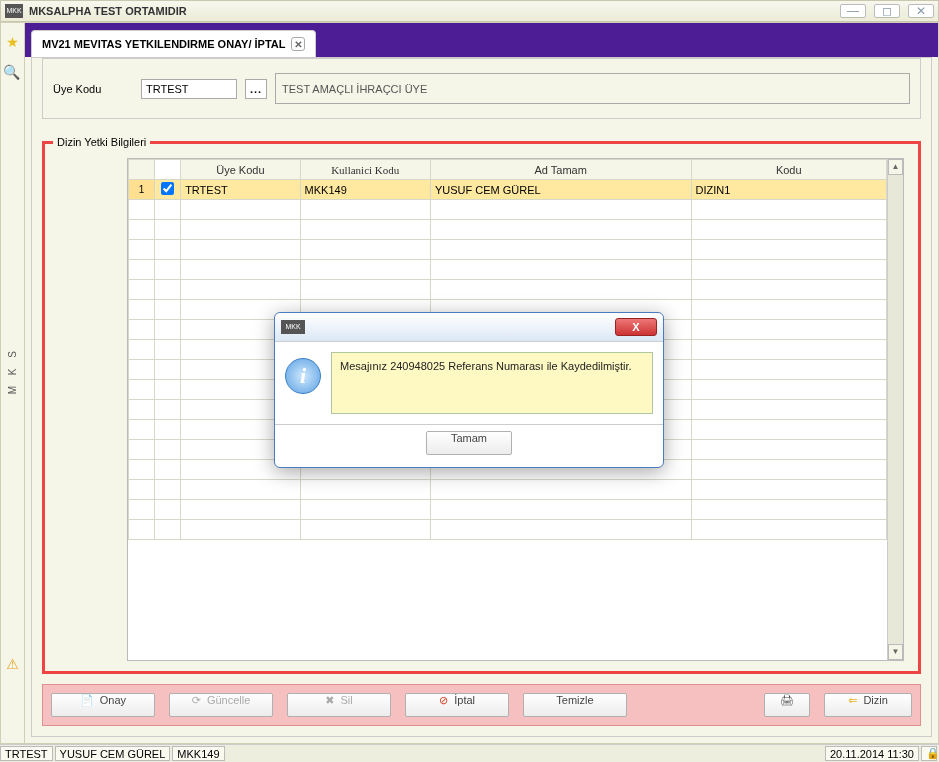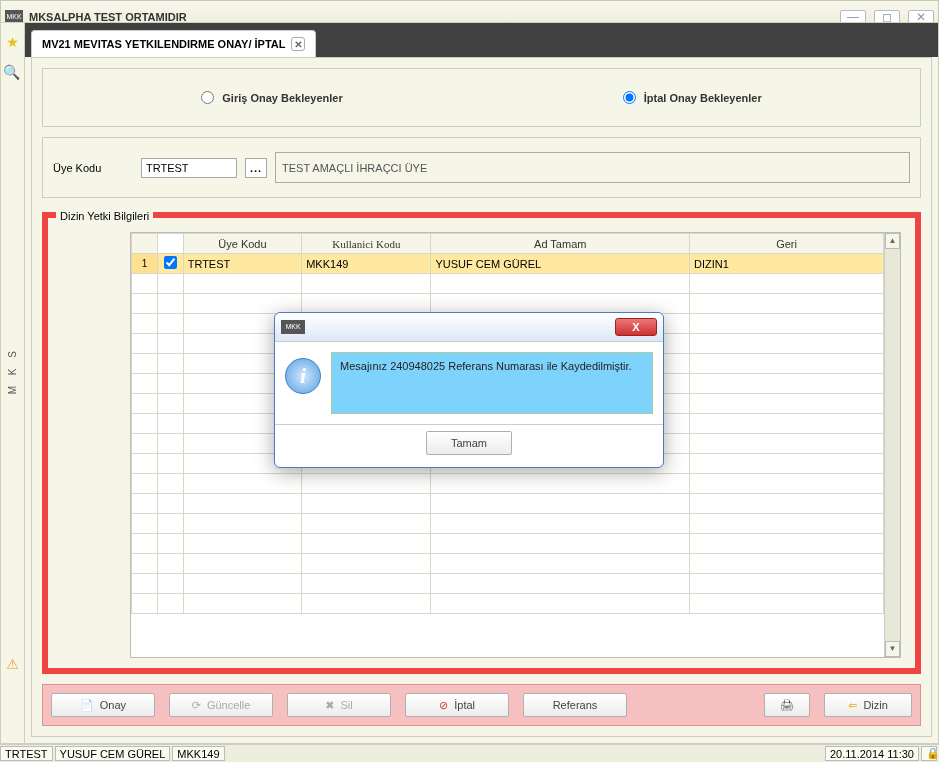--- a/index.html
+++ b/index.html
@@ -1,54 +1,54 @@
 <!DOCTYPE html>
 <html><head>
 <meta charset="utf-8">
 <style>
 * { box-sizing: border-box; margin: 0; padding: 0; font-family: Tahoma, Arial, sans-serif; font-size: 11px; }
 body { background: #f5f5e8; width: 939px; height: 762px; overflow: hidden; position: relative; }
 
 
-.titlebar { height: 22px; background: linear-gradient(#f7f7ed,#ececd8); border: 1px solid #c8c8b0; display: flex; align-items: center; padding: 16px 4px; }
+.titlebar { height: 22px; background: linear-gradient(#f7f7ed,#ececd8); border: 1px solid #c8c8b0; display: flex; align-items: center; padding: 4px 4px; }
 .titlebar .logo { width: 18px; height: 14px; background: #555; margin-right: 6px; font-size: 7px; color:#fff; text-align:center; line-height:14px; }
 .titlebar .title { font-weight: bold; color: #333; flex: 1; }
 .titlebar .winbtns { display: flex; gap: 8px; }
 .titlebar .winbtn { width: 26px; height: 14px; border: 1px solid #bbb; border-radius: 2px; background: #fff; display:flex; align-items:center; justify-content:center; color:#8899aa; font-size:12px; cursor:pointer; }
 
 
 .mainframe { position:absolute; top:22px; left:0; right:0; bottom:18px; border:1px solid #d0d0b8; display:flex; }
 .sidebar-left { width: 24px; background:#f5f5e8; border-right:1px solid #d0d0b8; display:flex; flex-direction:column; align-items:center; padding-top:4px; }
 .sidebar-left .icon { width:18px; height:18px; margin:6px 0; display:flex; align-items:center; justify-content:center; font-size:14px; }
 .sidebar-left .vtext { writing-mode: vertical-rl; transform: rotate(180deg); margin-top:260px; letter-spacing:4px; color:#555; font-size:10px; }
 .sidebar-left .warn { margin-top:auto; margin-bottom:70px; color:#e8a020; font-size:14px; }
 
 .content { flex:1; display:flex; flex-direction:column; padding:0; }
 
 
-.tabstrip { height:34px; background:#404040; display:flex; align-items:flex-end; padding:0 6px; }
+.tabstrip { height:34px; background:#4c1d95; display:flex; align-items:flex-end; padding:0 6px; }
 .tab { background:#fff; border:1px solid #ccc; border-bottom:none; border-radius:4px 4px 0 0; padding:6px 10px; display:flex; align-items:center; gap:6px; font-weight:bold; }
 .tab .close { width:14px; height:14px; border:1px solid #aaa; border-radius:3px; display:flex; align-items:center; justify-content:center; font-size:10px; color:#666; cursor:pointer; }
 
 .panel { flex:1; border:1px solid #ccc; margin:0 6px 6px 6px; background:#f5f5e8; display:flex; flex-direction:column; }
 
 
 .radio-box { border:1px solid #ccc; margin:10px; padding:22px 10px; display:flex; justify-content:center; gap:280px; background:#f5f5e8; }
 .radio-item { display:flex; align-items:center; gap:4px; font-weight:bold; color:#333; }
 .radio-item input { margin-right:4px; }
 
 
 .uye-row { border:1px solid #ccc; margin:0 10px 10px 10px; padding:14px 10px; display:flex; align-items:center; gap:8px; }
 .uye-row .lbl { width:80px; }
 .uye-row .code-input { width:96px; height:20px; border:1px solid #aaa; background:#fff; padding:2px 4px; }
 .uye-row .lookup { width:22px; height:20px; border:1px solid #aaa; background:#fff; display:flex; align-items:center; justify-content:center; font-weight:bold; letter-spacing:1px; cursor:pointer; }
 .uye-row .desc-input { flex:1; height:31px; border:1px solid #aaa; background:#f5f5e8; padding:2px 6px; color:#555; }
 
 
-.grid-field { border:6px solid #ef4444; margin:4px 10px 10px 10px; flex:1; position:relative; padding:24px 0 0 6px; }
+.grid-field { border:3px solid #ef4444; margin:12px 10px 10px 10px; flex:1; position:relative; padding:24px 0 0 6px; }
 .grid-field .legend { position:absolute; top:-8px; left:8px; background:#f5f5e8; padding:0 4px; font-size:11px; }
 .grid-wrap { position:absolute; top:14px; left:82px; right:14px; bottom:10px; border:1px solid #bbb; background:#fff; display:flex; }
 .grid-body { flex:1; overflow:hidden; position:relative; }
 .grid-scroll { width:16px; background:#e8e8d8; border-left:1px solid #ccc; position:relative; }
 .grid-scroll .up, .grid-scroll .down { height:16px; background:#f5f5e8; border:1px solid #bbb; font-size:8px; text-align:center; line-height:14px; color:#666; cursor:pointer; }
 .grid-scroll .down { position:absolute; bottom:0; left:0; right:0; }
 
 table.grid { border-collapse:collapse; width:100%; }
 table.grid th, table.grid td { border:1px solid #d8d8c8; height:20px; padding:0 4px; text-align:left; font-weight:normal; background:#fff; }
 table.grid th { background:#f5f5e8; text-align:center; font-weight:normal; color:#333; }
@@ -57,41 +57,41 @@
 table.grid tr.selected td { background:#ffe8a0; }
 table.grid tr.selected td.rownum { background:#ffe090; }
 table.grid tr.empty td { background:#fff; }
 .col-uye { width:110px; }
 .col-kul { width:120px;font-family:Liberation Serif, serif; }
 .col-ad  { width:240px; }
 .col-diz { width:180px; }
 
 
 .btnbar { background:#f7c0c0; border:1px solid #e09090; margin:0 10px 10px 10px; padding:8px 8px; display:flex; gap:14px; align-items:center; }
-.btn { height:24px; border:1px solid #b0b0b0; background:linear-gradient(#fff,#ececec); border-radius:2px; padding:0 12px; display:flex; align-items:center; gap:6px; min-width:104px; justify-content:center; cursor:pointer; color:#444; }
+.btn { height:24px; border:1px solid #b0b0b0; background:linear-gradient(#fff,#ececec); border-radius:2px; padding:0 12px; display:flex; gap:6px; min-width:104px; justify-content:center; cursor:pointer; color:#444; }
 .btn.disabled { color:#aaa; }
 .btn .ico { font-size:11px; }
 .btn.small { min-width:46px; }
 .btnbar .spacer { flex:1; }
 
 
 .statusbar { position:absolute; bottom:0; left:0; right:0; height:18px; background:#eeeede; border-top:1px solid #ccc; display:flex; align-items:center; font-size:10px; }
 .statusbar .cell { border:1px solid #bbb; background:#fafaf0; height:15px; padding:0 4px; display:flex; align-items:center; margin-right:2px; }
 .statusbar .grow { flex:1; }
 .statusbar .lock { width:16px; text-align:center; color:#d8a030; }
 
 
 .modal { position:absolute; left:274px; top:312px; width:390px; background:#fff; border:1px solid #4a7abf; border-radius:6px; box-shadow:0 4px 20px rgba(0,0,0,0.35); z-index:10; }
 .modal-title { height:28px; background:linear-gradient(#fff,#dce8f5); border-radius:6px 6px 0 0; display:flex; align-items:center; padding:0 6px; }
 .modal-title .mlogo { width:24px; height:14px; background:#555; color:#fff; font-size:7px; text-align:center; line-height:14px; }
 .modal-title .grow { flex:1; }
 .modal-title .mclose { width:42px; height:18px; background:linear-gradient(#e77,#c33); border:1px solid #922; border-radius:3px; color:#fff; display:flex; align-items:center; justify-content:center; font-weight:bold; cursor:pointer; font-size:11px; }
 .modal-body { padding:10px; display:flex; gap:10px; border-top:1px solid #ccc; }
 .modal-body .info-icon { width:36px; height:36px; border-radius:50%; background:radial-gradient(#cfe8ff,#5aa0e0); border:1px solid #3a80c8; display:flex; align-items:center; justify-content:center; color:#fff; font-style:italic; font-family:Georgia,serif; font-size:22px; font-weight:bold; margin-top:6px; }
-.modal-body .msg { flex:1; border:1px solid #b0c8a0; background:#7dd3fc; padding:6px 8px; min-height:62px; color:#222; line-height:1.4; }
+.modal-body .msg { flex:1; border:1px solid #b0c8a0; background:#fef9c3; padding:6px 8px; min-height:62px; color:#222; line-height:1.4; }
 .modal-foot { padding:6px 0 12px 0; display:flex; justify-content:center; border-top:1px solid #ccc; }
 .modal-foot .btn { min-width:86px; }
 
 </style>
 </head>
 <body>
 
 <div class="titlebar">
   <div class="logo">MKK</div>
   <div class="title">MKSALPHA TEST ORTAMIDIR</div>
@@ -115,51 +115,41 @@
 
     <div class="tabstrip">
       <div class="tab">
         <span>MV21 MEVITAS YETKILENDIRME ONAY/ İPTAL</span>
         <span class="close">✕</span>
       </div>
     </div>
 
     <div class="panel">
 
-      <div class="radio-box">
-        <label class="radio-item">
-          <input type="radio" name="onay" style="">
-          <span>Giriş Onay Bekleyenler</span>
-        </label>
-        <label class="radio-item">
-          <input type="radio" name="onay" checked="" style="">
-          <span>İptal Onay Bekleyenler</span>
-        </label>
-      </div>
 
       <div class="uye-row">
         <div class="lbl">Üye Kodu</div>
         <input class="code-input" value="TRTEST" style="">
         <div class="lookup">...</div>
         <input class="desc-input" readonly="" value="TEST AMAÇLI İHRAÇCI ÜYE" style="">
       </div>
 
       <div class="grid-field">
         <div class="legend">Dizin Yetki Bilgileri</div>
         <div class="grid-wrap">
           <div class="grid-body">
             <table class="grid">
               <thead>
                 <tr>
                   <th class="rownum"></th>
                   <th class="chk"></th>
                   <th class="col-uye">Üye Kodu</th>
                   <th class="col-kul">Kullanici Kodu</th>
                   <th class="col-ad">Ad Tamam</th>
-                  <th class="col-diz">Geri</th>
+                  <th class="col-diz">Kodu</th>
                 </tr>
               </thead>
               <tbody id="grid-tbody">
                   <tr class="selected">
                     <td class="rownum">1</td>
                     <td class="chk"><input type="checkbox" checked="" style=""></td>
                     <td>TRTEST</td>
                     <td>MKK149</td>
                     <td>YUSUF CEM GÜREL</td>
                     <td>DIZIN1</td>
@@ -321,21 +311,21 @@
         </div>
         <div class="btn disabled">
           <span class="ico">✖</span>
           <span>Sil</span>
         </div>
         <div class="btn">
           <span class="ico" style="color:#d04020;">⊘</span>
           <span>İptal</span>
         </div>
         <div class="btn">
-          <span>Referans</span>
+          <span>Temizle</span>
         </div>
         <div class="spacer"></div>
         <div class="btn small">
           <span class="ico">🖨</span>
         </div>
         <div class="btn" style="min-width:88px;">
           <span class="ico" style="color:#e8b020;">⇐</span>
           <span>Dizin</span>
         </div>
       </div>

